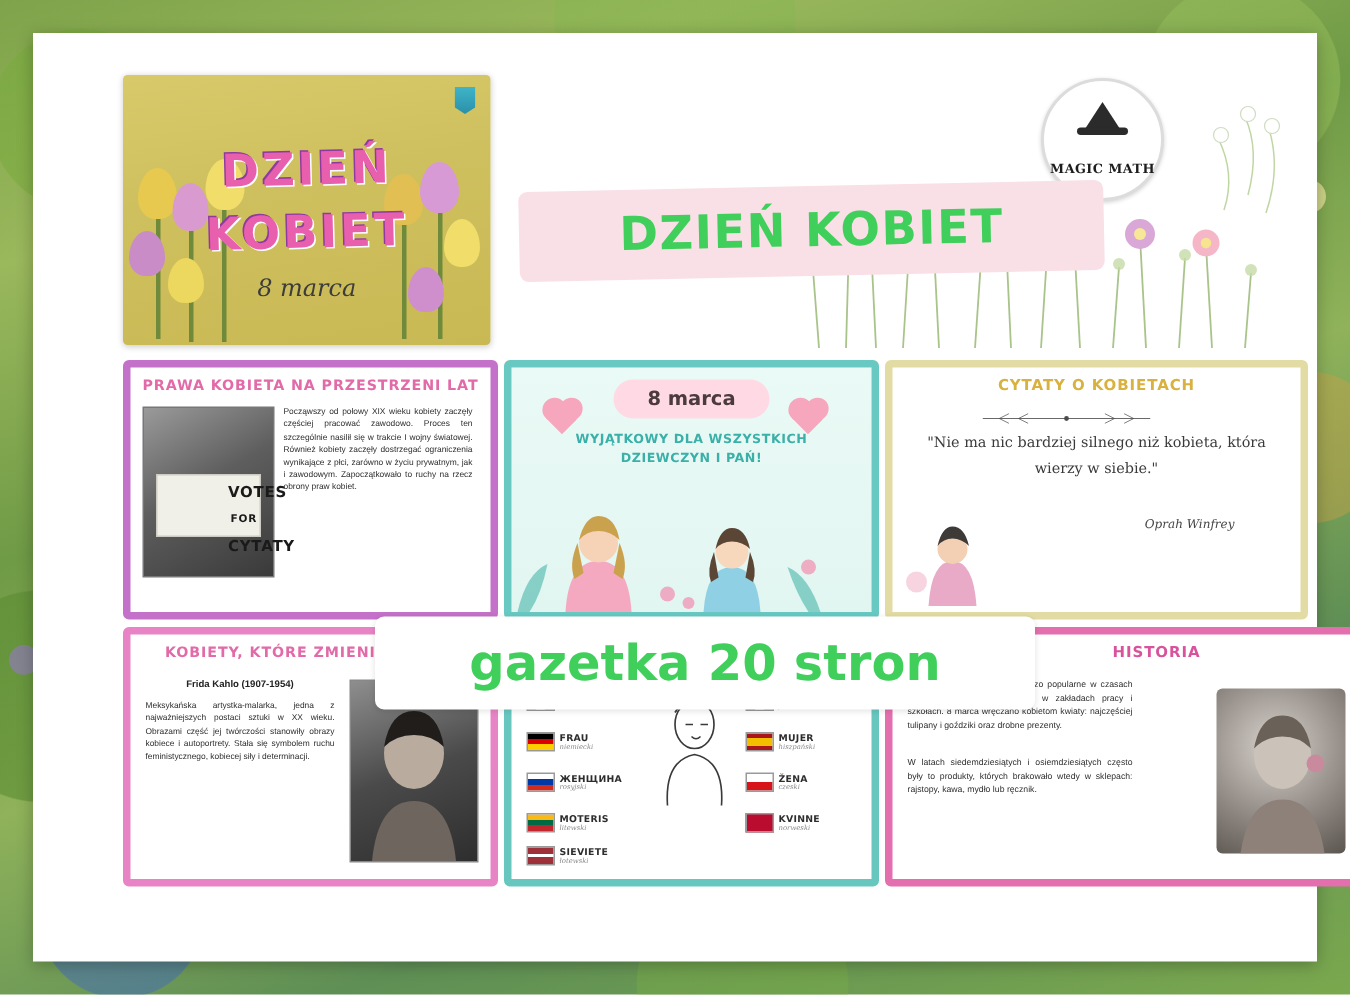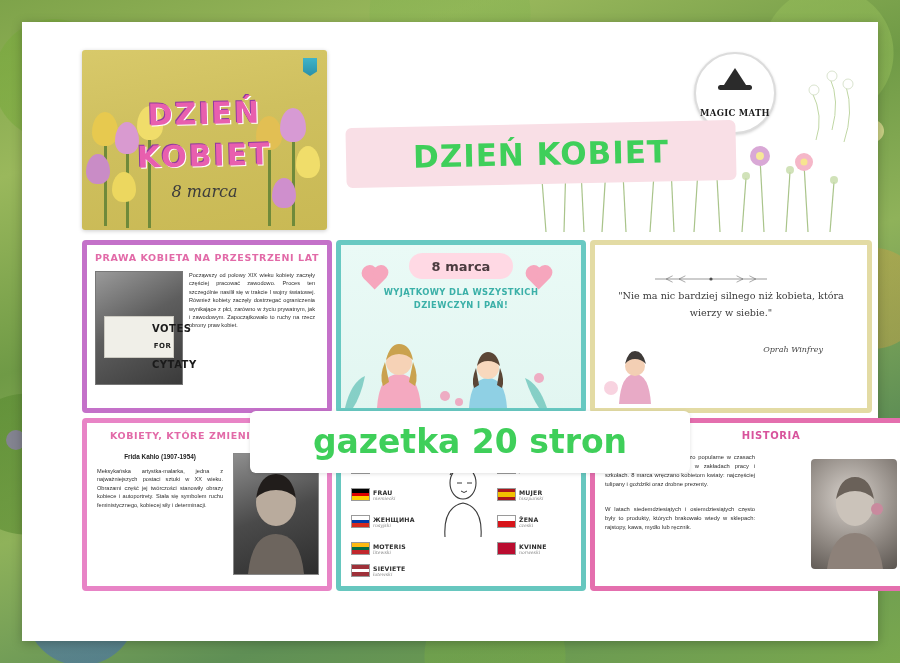--- a/index.html
+++ b/index.html
@@ -303,20 +303,21 @@
           </g>
           <g fill="#f0a0bb" opacity=".85">
             <circle cx="104" cy="68" r="5"></circle>
               <circle cx="118" cy="74" r="4"></circle>
               <circle cx="198" cy="50" r="5"></circle>
           </g>
         </svg>
       </div>
 
       <div class="card c3">
+        <div class="c-title gold">CYTATY O KOBIETACH</div>
         <svg class="branch" viewBox="0 0 140 10" preserveAspectRatio="none">
           <path d="M0 5 H140" stroke="#4c4c4c" stroke-width=".7"></path>
           <path d="M14 5 l8 -4 M14 5 l8 4 M30 5 l8 -4 M30 5 l8 4 M126 5 l-8 -4 M126 5 l-8 4 M110 5 l-8 -4 M110 5 l-8 4" stroke="#4c4c4c" stroke-width=".6" fill="none"></path>
           <circle cx="70" cy="5" r="2" fill="#4c4c4c"></circle>
         </svg>
         <div class="quote">"Nie ma nic bardziej silnego niż kobieta, która wierzy w siebie."</div>
         <div class="quote-author">Oprah Winfrey</div>
         <svg width="70" height="80" style="position:absolute;left:6px;bottom:2px">
           <path d="M18 78 q2 -30 16 -30 q14 0 16 30 z" fill="#e8aac6"></path>
           <circle cx="34" cy="40" r="10" fill="#f3cfb4"></circle>

